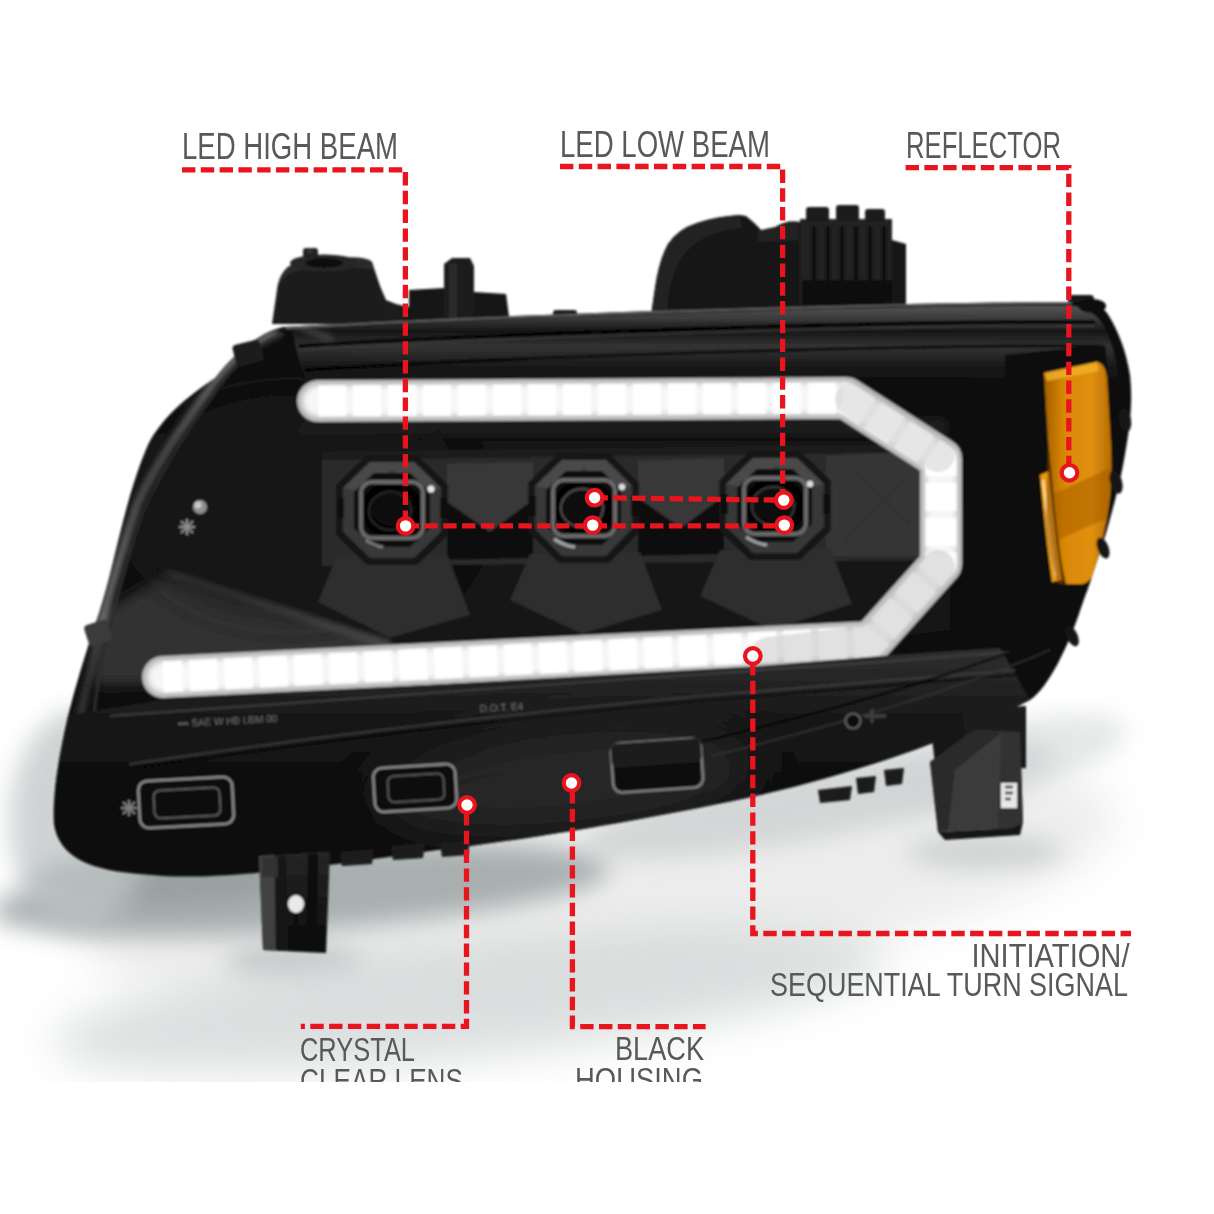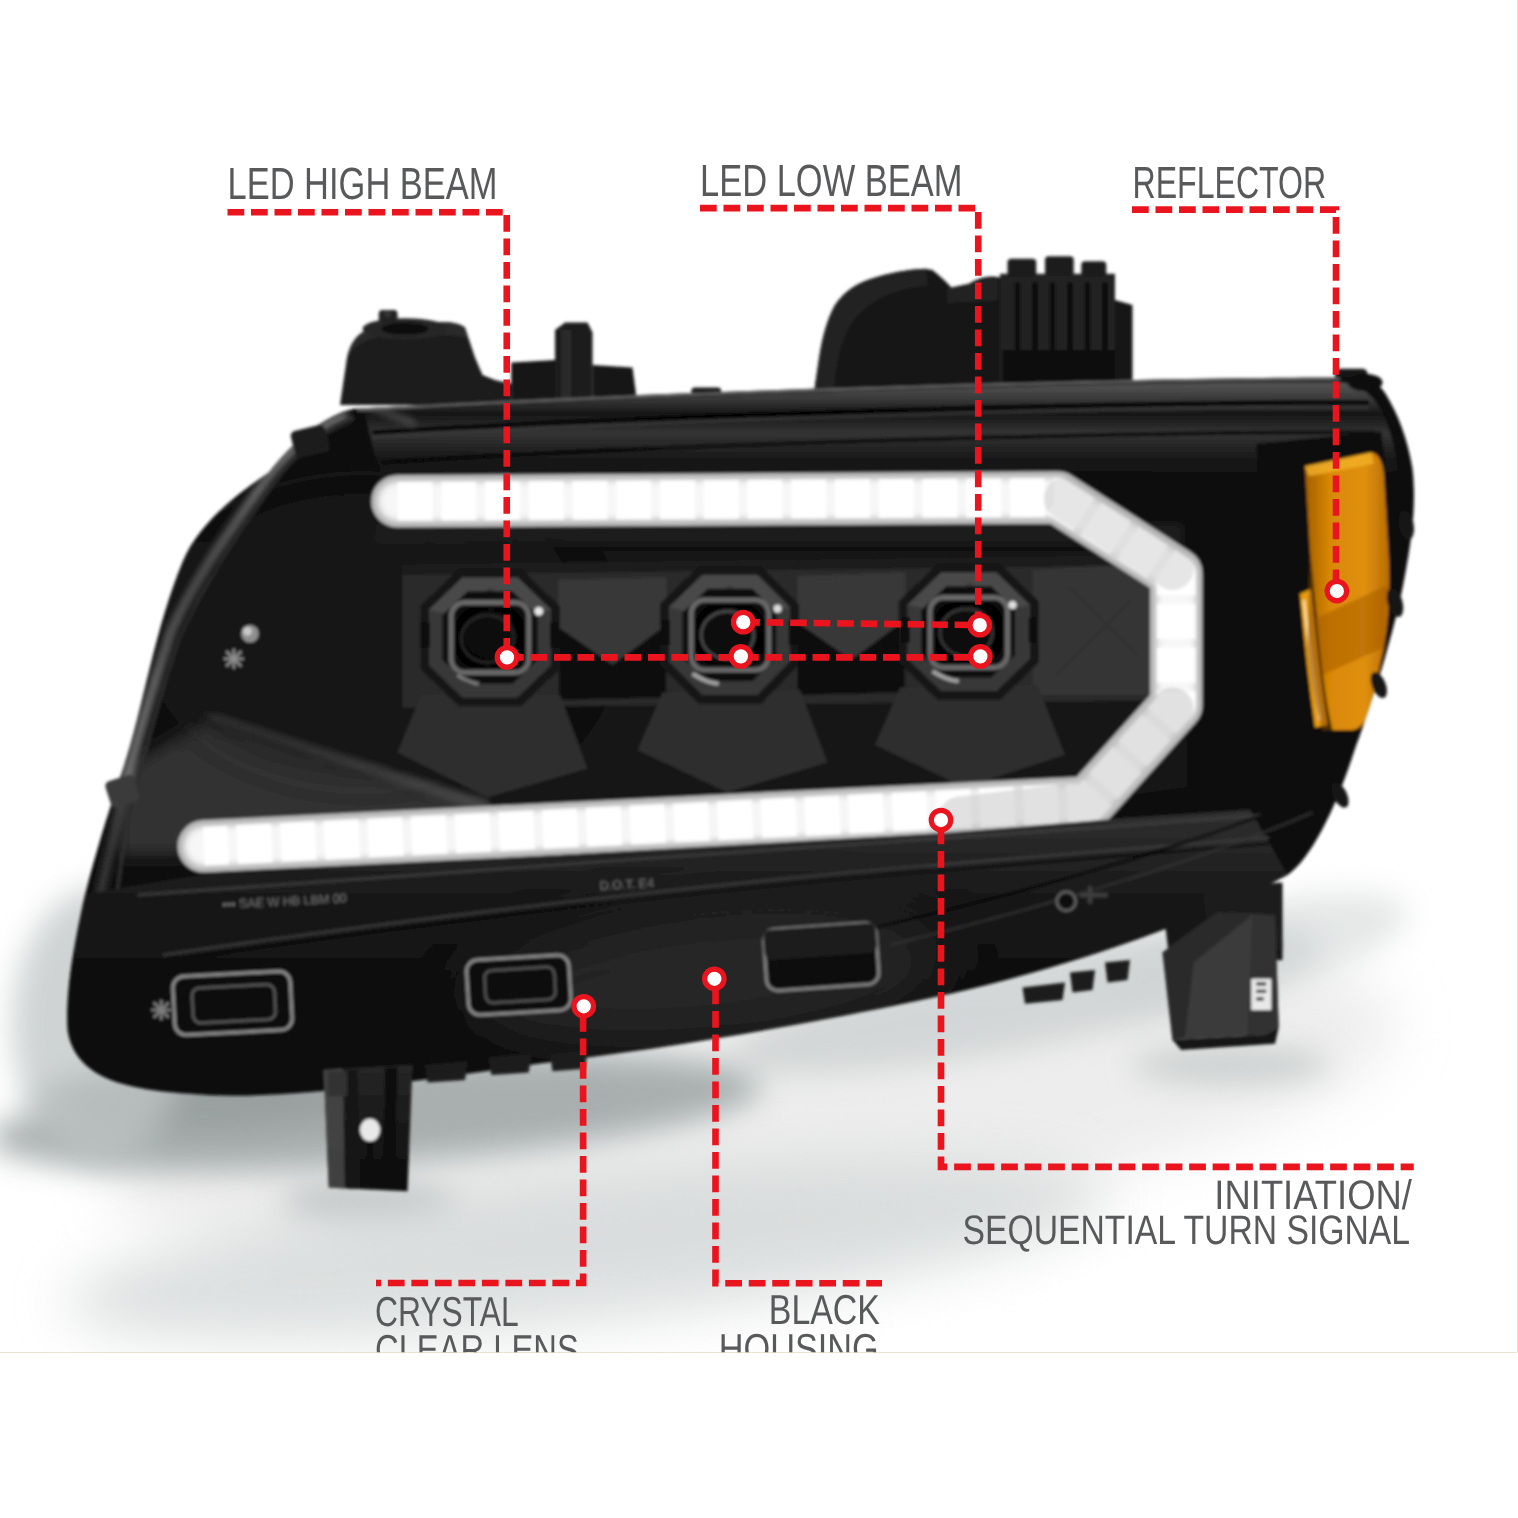--- a/index.html
+++ b/index.html
@@ -1,16 +1,16 @@
 <!DOCTYPE html>
 <html><head>
 <meta charset="utf-8">
 <style>
   html,body{margin:0;padding:0;background:#fff;}
-  #stage{position:relative;width:1214px;height:1082px;background:#a16207;overflow:hidden;}
+  #stage{position:relative;width:1214px;height:1082px;background:#c4b5fd;overflow:hidden;}
   svg{display:block;}
   text{font-family:"Liberation Sans",sans-serif;}
 </style>
 </head>
 <body>
 <div id="stage">
 <svg width="1214" height="1214" viewBox="0 0 1214 1214">
   <defs>
     <filter id="b22" x="-60%" y="-60%" width="220%" height="220%">
           <feGaussianBlur stdDeviation="22"></feGaussianBlur>

